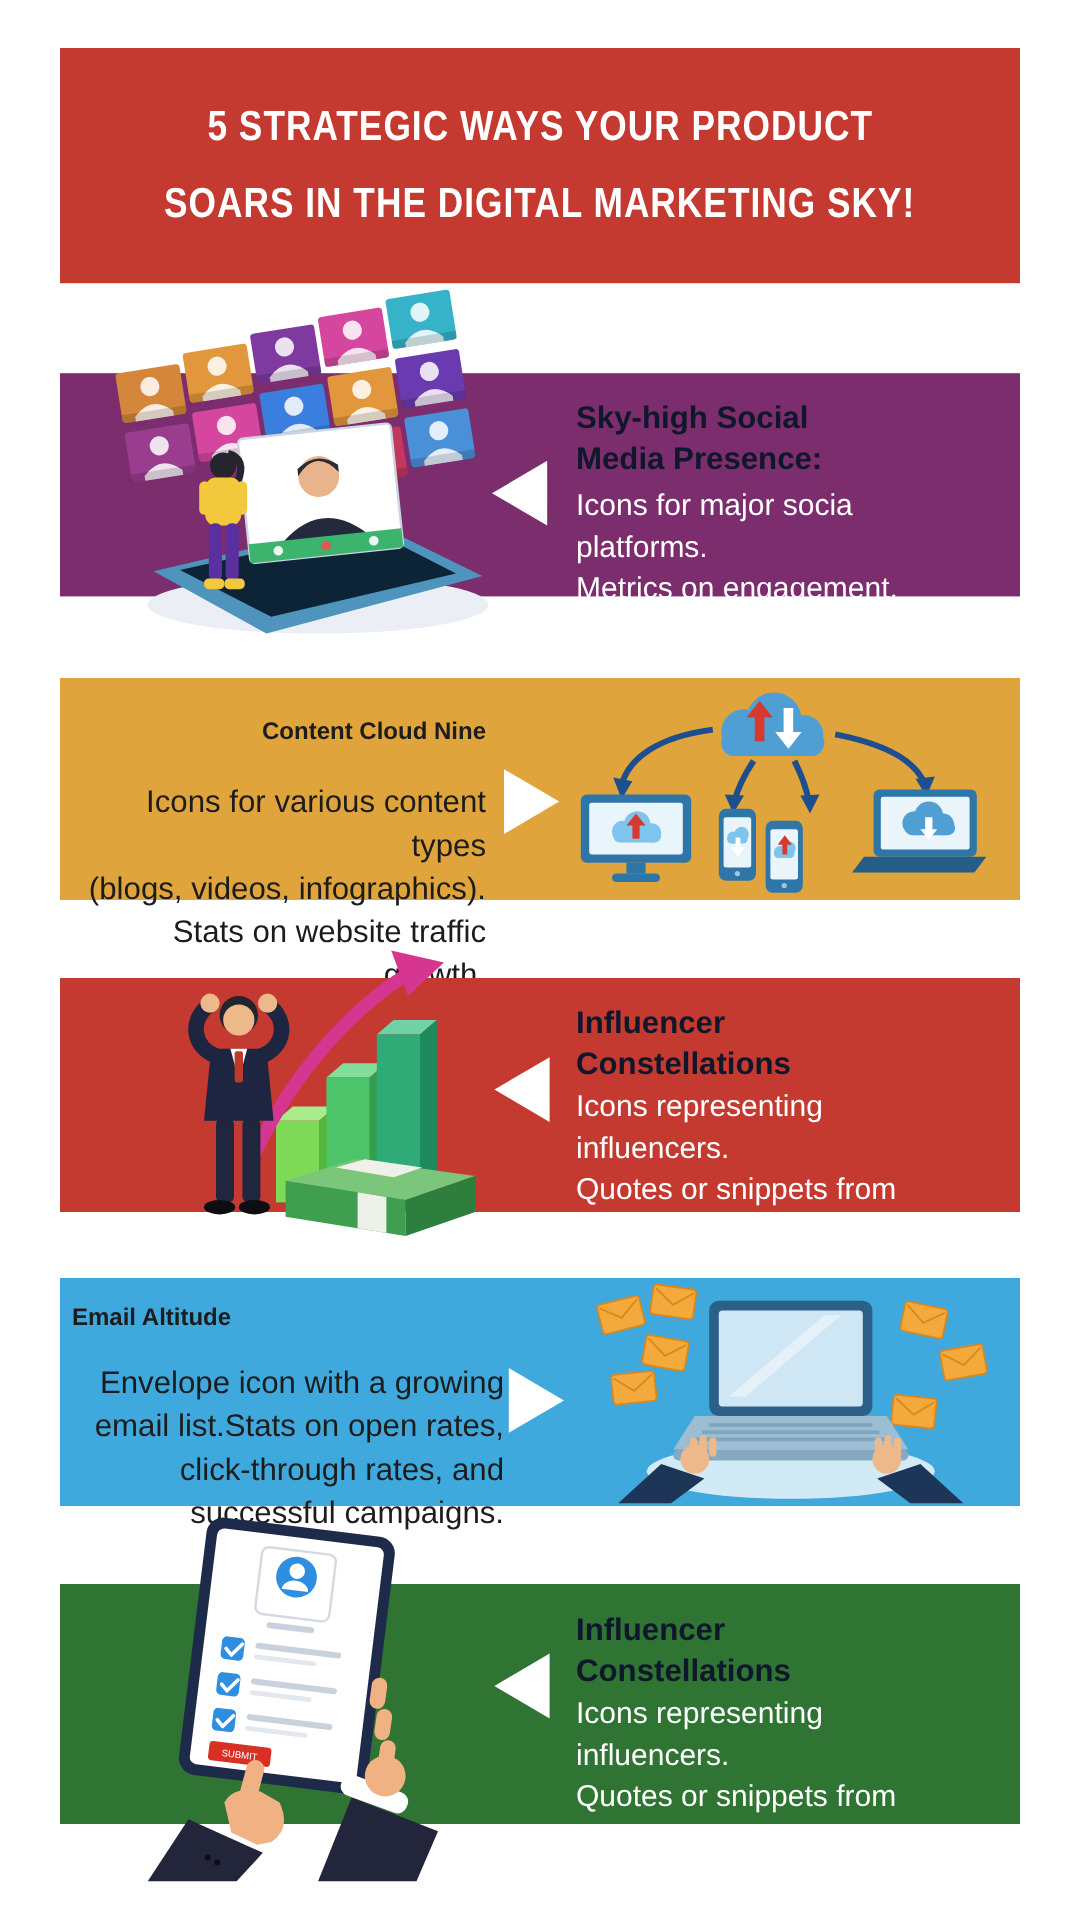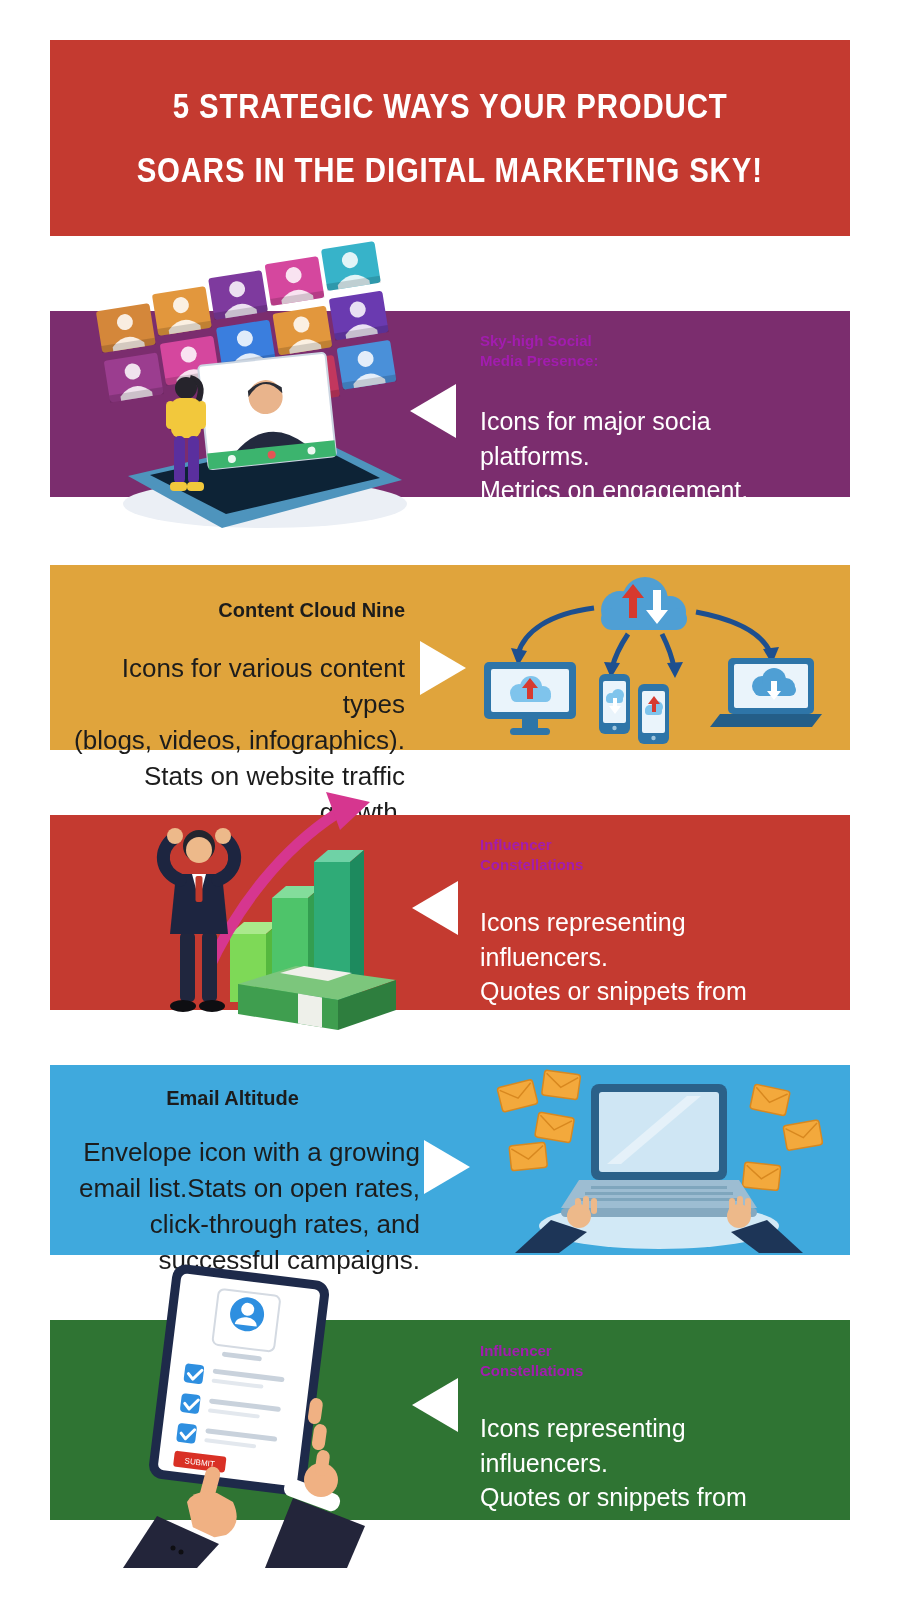--- a/index.html
+++ b/index.html
@@ -11,21 +11,21 @@
   .canvas{position:relative;width:900px;height:1600px;background:#ffffff;overflow:hidden;}
   .band{position:absolute;left:50px;width:800px;}
   .header{top:40px;height:196px;background:var(--red);display:flex;flex-direction:column;align-items:center;justify-content:center;gap:24px;}
   .h-line{color:#ffffff;font-weight:700;font-size:35px;letter-spacing:1px;white-space:nowrap;transform:scaleX(0.84);}
   .band-social{top:311px;height:186px;background:var(--purple);}
   .band-content{top:565px;height:185px;background:var(--gold);}
   .band-influencer{top:815px;height:195px;background:var(--red);}
   .band-email{top:1065px;height:190px;background:var(--blue);}
   .band-green{top:1320px;height:200px;background:var(--green);}
   .txt{position:absolute;margin:0;white-space:pre-line;}
-  .title-light{color:#a21caf;font-size:15px;line-height:1.32;font-weight:700;}
+  .title-light{color:#0f172a;font-size:26px;line-height:1.32;font-weight:700;}
   .title-dark{color:var(--ink);font-size:20px;line-height:1.3;font-weight:700;}
   .body-light{color:#ffffff;font-size:25px;line-height:1.38;font-weight:400;}
   .body-dark{color:var(--ink);font-size:26px;line-height:1.38;font-weight:400;}
   .illus{position:absolute;}
   .tri{position:absolute;width:0;height:0;border-top:27px solid transparent;border-bottom:27px solid transparent;}
   .tri-left{border-right:46px solid #ffffff;}
   .tri-right{border-left:46px solid #ffffff;}
 
   .social-illus{left:70px;top:240px;}
   .social-arrow{left:410px;top:384px;}
@@ -35,21 +35,21 @@
   .content-title{left:60px;top:597px;width:345px;text-align:right;}
   .content-body{left:60px;top:651px;width:345px;text-align:right;}
   .content-arrow{left:420px;top:641px;}
   .content-illus{left:482px;top:574px;}
 
   .influencer-illus{left:138px;top:772px;}
   .influencer-arrow{left:412px;top:881px;}
   .influencer-title{left:480px;top:835px;width:260px;}
   .influencer-body{left:480px;top:905px;width:330px;}
 
-  .email-title{left:60px;top:1085px;width:345px;text-align:center;}
+  .email-title{left:60px;top:1085px;width:345px;text-align:left;}
   .email-body{left:75px;top:1135px;width:345px;text-align:right;}
   .email-arrow{left:424px;top:1140px;}
   .email-illus{left:487px;top:1068px;}
 
   .green-illus{left:115px;top:1258px;}
   .green-arrow{left:412px;top:1378px;}
   .green-title{left:480px;top:1341px;width:260px;}
   .green-body{left:480px;top:1411px;width:330px;}
 </style>
 </head>

